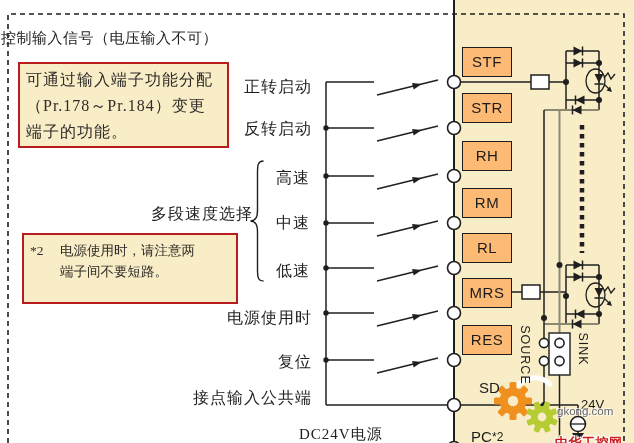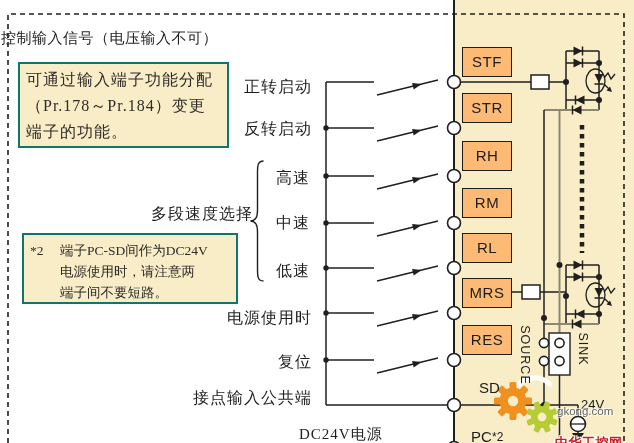--- a/index.html
+++ b/index.html
@@ -5,21 +5,21 @@
   html,body{margin:0;padding:0;background:#fff;}
   .canvas{
     position:relative;width:634px;height:443px;background:#ffffff;
     overflow:hidden;font-family:"Liberation Serif",serif;color:#1f1f1f;
   }
   .panel{position:absolute;left:453px;top:0;width:181px;height:443px;background:#f8edc7;}
   svg.circuit{position:absolute;left:0;top:0;}
   .zh{position:absolute;white-space:nowrap;font-size:16px;line-height:19px;letter-spacing:1px;color:#1f1f1f;}
   .title{left:1px;top:29px;font-size:15px;letter-spacing:0.5px;}
   .notebox{
-    position:absolute;background:#f8edc7;border:2px solid #0f766e;box-sizing:border-box;
+    position:absolute;background:#f8edc7;border:2px solid #b91c1c;box-sizing:border-box;
     color:#2e2b28;
   }
   .notebox .ln{white-space:nowrap;}
   .note1{left:18px;top:62px;width:211px;height:86px;padding:3px 6px;font-size:16px;line-height:26px;letter-spacing:1px;}
   .note2{left:22px;top:233px;width:216px;height:71px;padding:5px 4px 0 6px;font-size:13.5px;line-height:21px;display:flex;}
   .note2 .marker{width:30px;flex:none;}
   .lbl-r{position:absolute;right:322px;white-space:nowrap;font-size:16px;line-height:19px;letter-spacing:1px;}
   .lat{position:absolute;white-space:nowrap;font-family:"Liberation Sans",sans-serif;color:#1c1c1c;text-align:right;}
   .tbox{
     position:absolute;left:462px;width:50px;height:30px;box-sizing:border-box;
@@ -215,21 +215,20 @@
 
   <div class="notebox note1">
     <div class="ln">可通过输入端子功能分配</div>
     <div class="ln">（Pr.178～Pr.184）变更</div>
     <div class="ln">端子的功能。</div>
   </div>
 
   <div class="notebox note2">
     <div class="marker">*2</div>
     <div>
-      <div class="ln">端子PC-SD间作为DC24V</div>
       <div class="ln">电源使用时，请注意两</div>
       <div class="ln">端子间不要短路。</div>
     </div>
   </div>
 
   <div class="lbl-r" style="top:119px">反转启动</div>
   <div class="lbl-r" style="top:77px">正转启动</div>
   <div class="lbl-r" style="right:381px;top:204px">多段速度选择</div>
   <div class="lbl-r" style="right:324px;top:168px">高速</div>
   <div class="lbl-r" style="right:324px;top:213px">中速</div>

